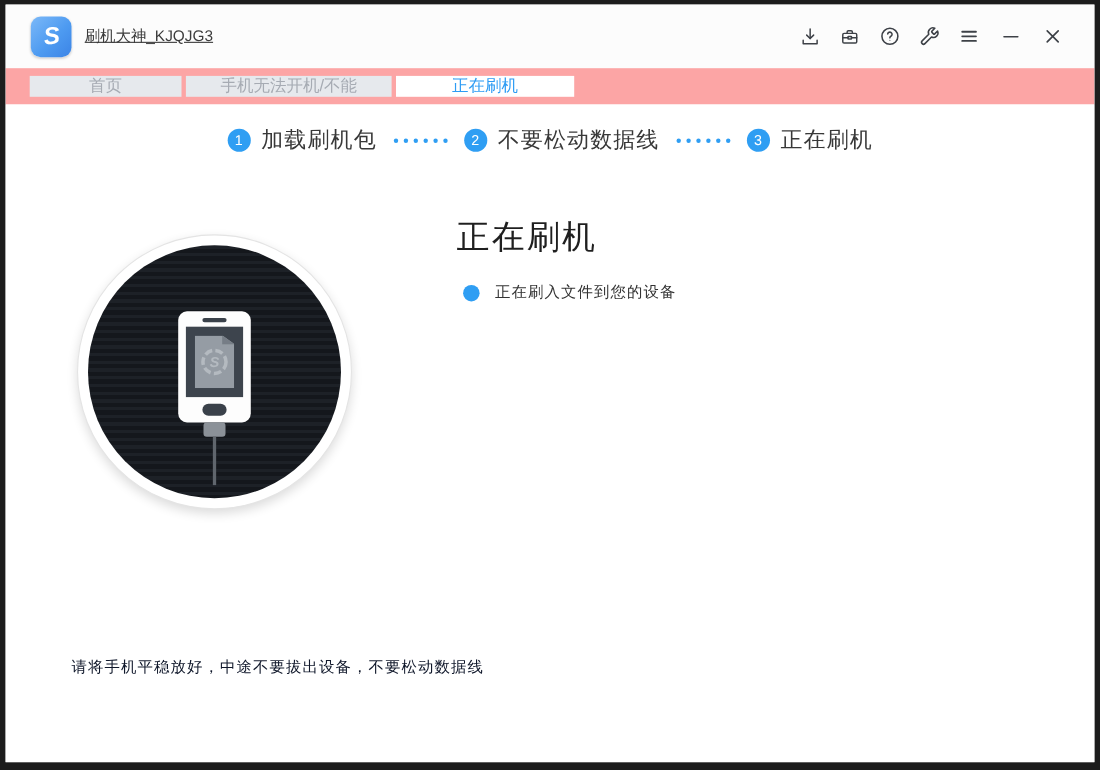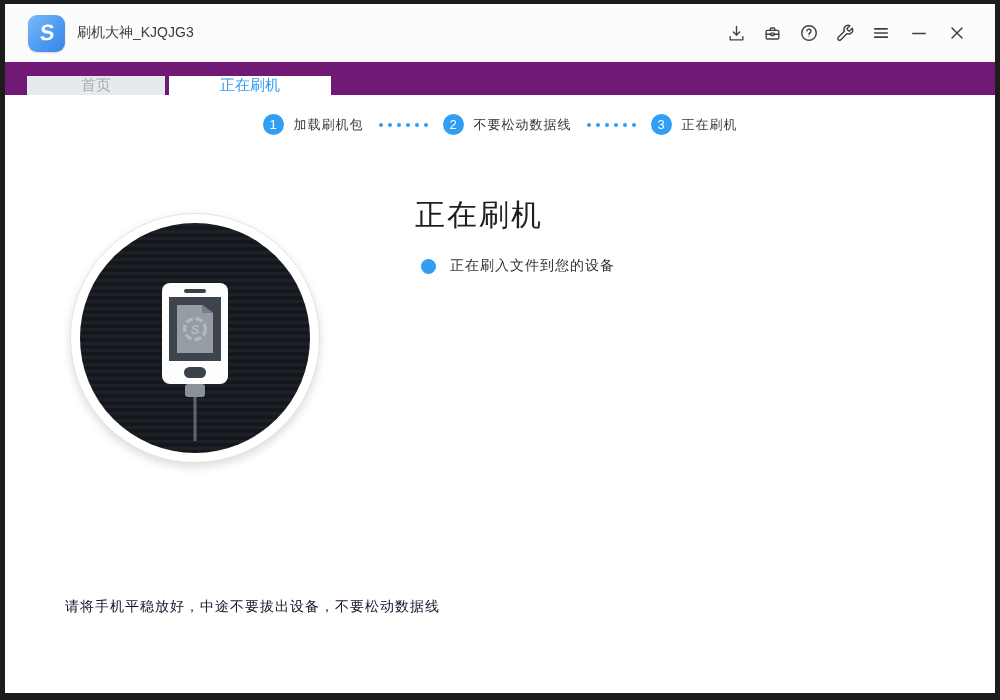--- a/index.html
+++ b/index.html
@@ -11,44 +11,44 @@
   }
   
   .titlebar { height:58px; background:#fcfcfc; display:flex; align-items:center; padding-left:23px; flex:0 0 auto; }
   .logo {
     width:37px; height:37px; border-radius:9px;
     background:linear-gradient(135deg,#7cb9f8 0%,#4e9bf1 55%,#3b84e6 100%);
     display:flex; align-items:center; justify-content:center; flex:0 0 auto;
     box-shadow:0 1px 2px rgba(0,0,0,.15);
   }
   .logo svg { display:block; }
-  .app-title { margin-left:12px; font-size:14px; color:#3b3b3b; }
+  .app-title { margin-left:12px; font-size:14px; color:#3b3b3b;text-decoration:underline; }
   .tb-actions { margin-left:auto; display:flex; align-items:center; gap:15px; padding-right:28px; }
   .tb-icon { width:21px; height:21px; display:flex; align-items:center; justify-content:center; cursor:pointer; color:#3d4147; }
   .tb-icon svg { display:block; }
   .tb-icon.winctl { margin-left:2px; }
   
-  .tabbar { height:33px; background:#701a75; display:flex; align-items:flex-end; padding-left:22px; gap:4px; flex:0 0 auto; }
+  .tabbar { height:33px; background:#fca5a5; display:flex; align-items:center; padding-left:22px; gap:4px; flex:0 0 auto; }
   .tab {
     width:138px; background:#e6e9ed; color:#a6abb3; font-size:15px;
     display:flex; align-items:center; justify-content:center;
     white-space:nowrap; overflow:hidden; cursor:pointer;
   }
   .tab.tab-issue { width:187px; }
   .tab.active { width:162px; background:#ffffff; color:#2d9cf4; }
   
   .content { flex:1 1 auto; position:relative; background:#ffffff; }
   
   .steps { position:absolute; top:19px; left:0; right:0; display:flex; align-items:center; justify-content:center; gap:11px; }
   .step { display:flex; align-items:center; gap:10px; }
   .step-num {
     width:21px; height:21px; border-radius:50%; background:#2f9ef3; color:#fff;
     font-size:13px; display:flex; align-items:center; justify-content:center;
   }
-  .step-label { font-size:13px; color:#383838; letter-spacing:1px; }
+  .step-label { font-size:20px; color:#383838; letter-spacing:1px; }
   .dots { display:flex; gap:5px; margin:0 4px; }
   .dots i { width:4px; height:4px; border-radius:50%; background:#2f9ef3; display:block; }
   
   .device { position:absolute; left:65px; top:118px; width:250px; height:250px; }
   .ring {
     width:250px; height:250px; border-radius:50%; background:#fff;
     border:1px solid #e4e4e4; box-shadow:0 4px 10px rgba(0,0,0,.14);
     display:flex; align-items:center; justify-content:center;
   }
   .disc {
@@ -140,20 +140,21 @@
       <div class="tb-icon winctl">
         <svg width="20" height="20" viewBox="0 0 24 24" fill="none" stroke="currentColor" stroke-width="1.8" stroke-linecap="round">
           <path d="M6 6l12 12M18 6L6 18"></path>
         </svg>
       </div>
     </div>
   </div>
 
   <div class="tabbar">
     <div class="tab tab-home">首页</div>
+    <div class="tab tab-issue">手机无法开机/不能</div>
     <div class="tab active">正在刷机</div>
   </div>
 
   <div class="content">
 
     <div class="steps">
       <div class="step">
         <span class="step-num">1</span>
         <span class="step-label">加载刷机包</span>
       </div>

